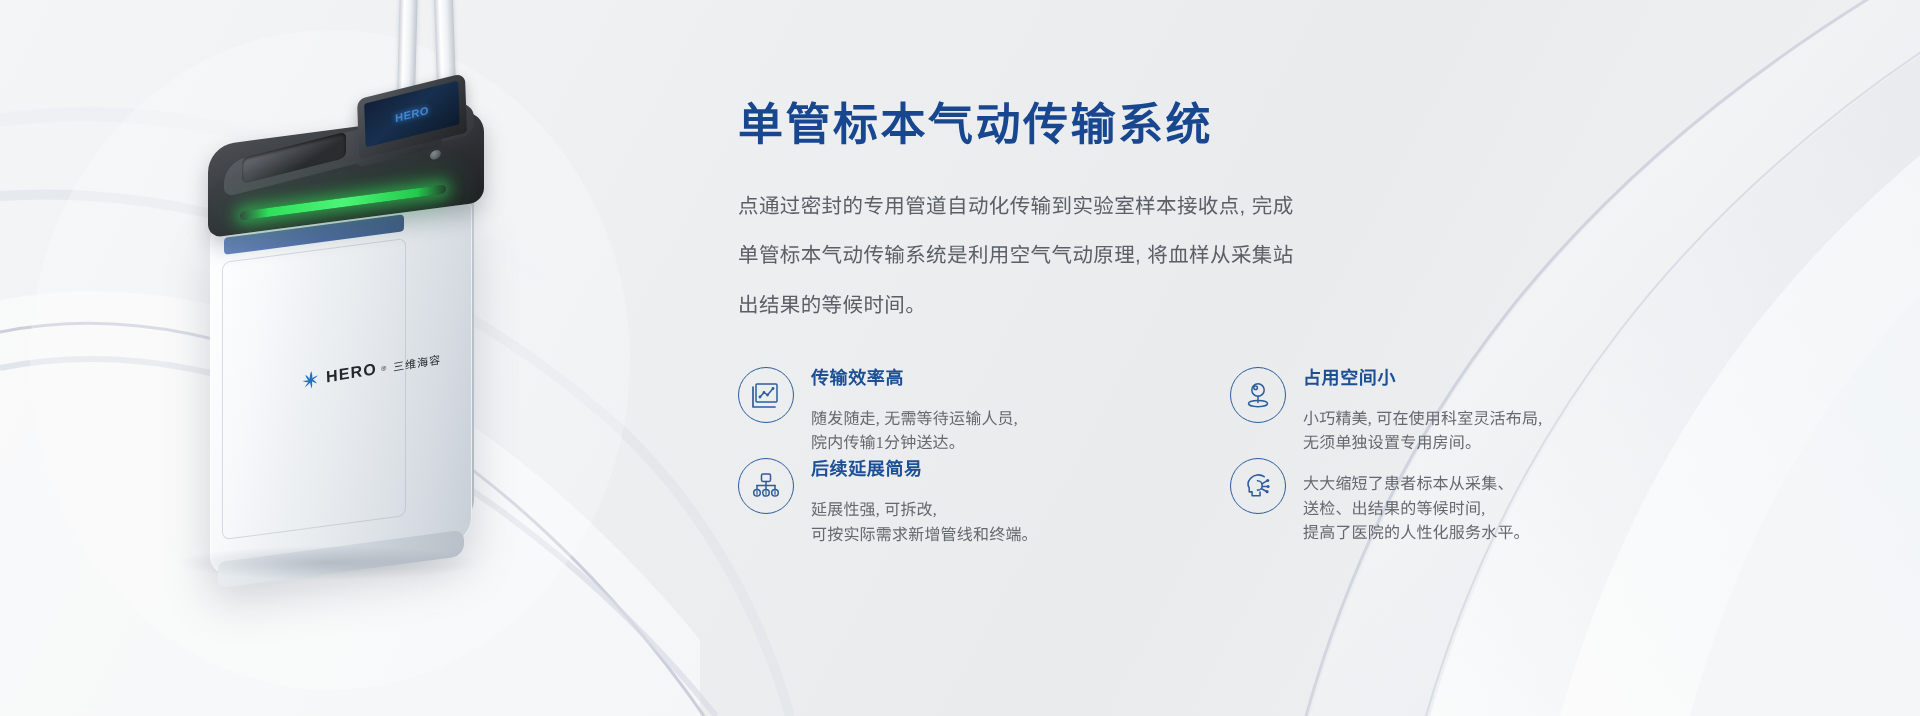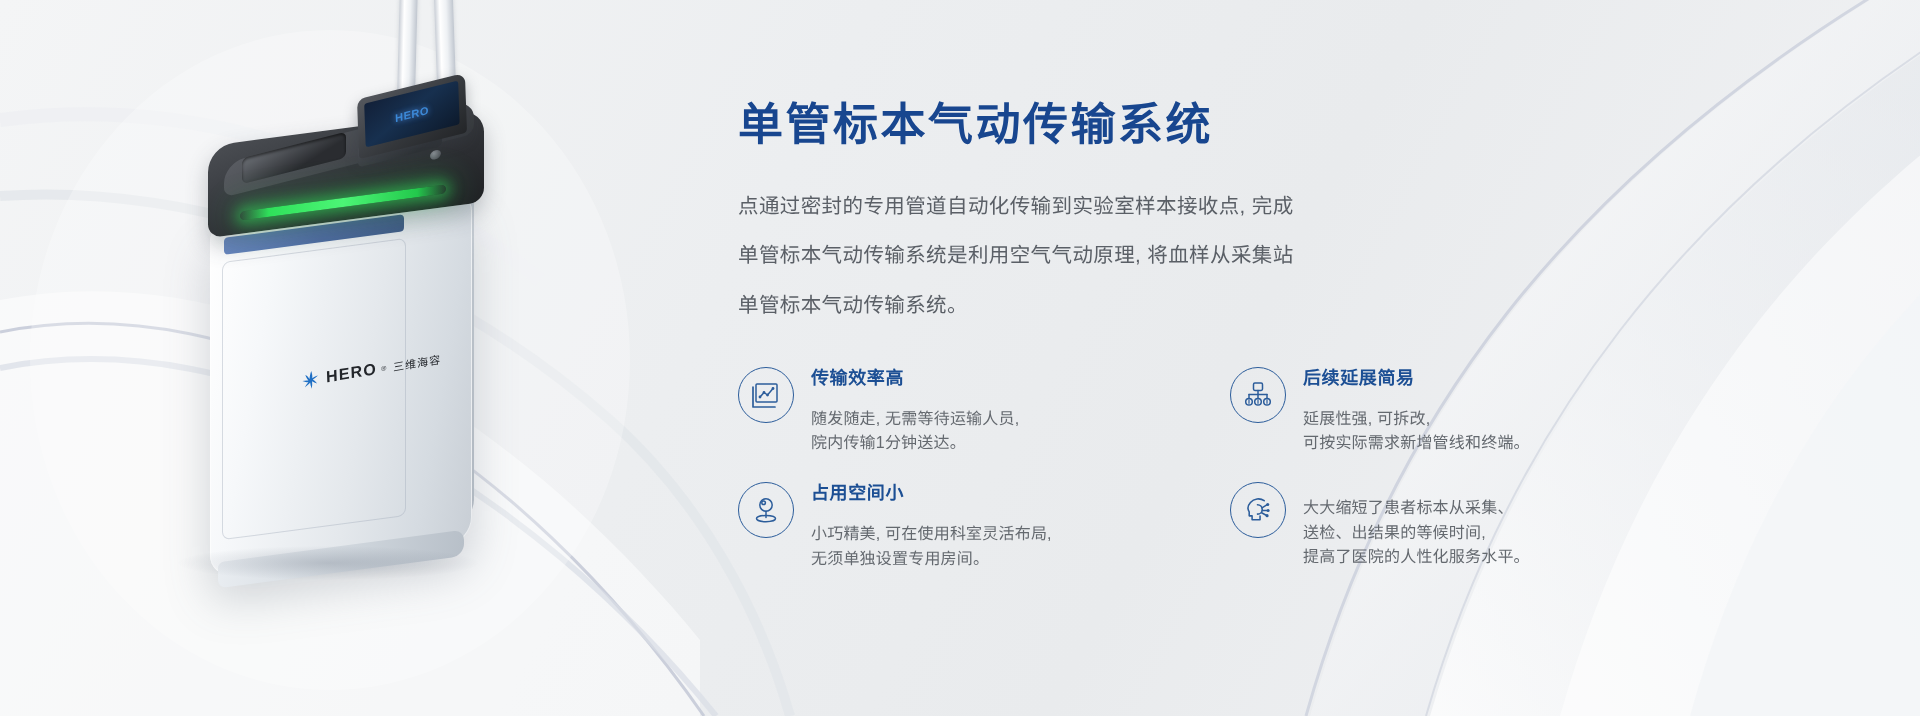--- a/index.html
+++ b/index.html
@@ -243,21 +243,21 @@
     line-height: 2.42;
     letter-spacing: .4px;
     max-width: 800px;
   }
 
   .features {
     margin-top: 34px;
     display: grid;
     grid-template-columns: 492px 1fr;
     grid-template-rows: auto auto;
-    row-gap: 24px;
+    font-family: Liberation Serif, serif;
   }
 
   .feature { display: flex; align-items: flex-start; gap: 17px; }
 
   .feature-icon {
     flex: none;
     width: 56px; height: 56px;
     border-radius: 50%;
     border: 1.6px solid #2c5d9b;
     display: flex;
@@ -366,21 +366,21 @@
     <div class="floor-shadow"></div>
   </div>
 
   <div class="content">
 
     <h1 class="headline">单管标本气动传输系统</h1>
 
     <div class="lede">
       <div>点通过密封的专用管道自动化传输到实验室样本接收点, 完成</div>
       <div>单管标本气动传输系统是利用空气气动原理, 将血样从采集站</div>
-      <div>单管标本气动传输系统。</div>
+      <div>出结果的等候时间。</div>
     </div>
 
     <div class="features">
 
       <div class="feature">
         <div class="feature-icon">
           <svg width="30" height="30" viewBox="0 0 30 30" fill="none" stroke="#2c5d9b" stroke-width="1.5" stroke-linecap="round" stroke-linejoin="round">
             <rect x="5" y="4" width="21" height="18" rx="1"></rect>
             <path d="M2 7 L2 27 L24 27" stroke-width="1.7"></path>
             <path d="M9 17 L13 12.5 L16.5 15 L22 8.5"></path>
@@ -388,20 +388,38 @@
             <circle cx="13" cy="12.5" r="1.4" fill="#2c5d9b" stroke="none"></circle>
             <circle cx="16.5" cy="15" r="1.4" fill="#2c5d9b" stroke="none"></circle>
             <circle cx="22" cy="8.5" r="1.4" fill="#2c5d9b" stroke="none"></circle>
           </svg>
         </div>
         <div class="feature-text">
           <div class="feature-title">传输效率高</div>
           <div class="feature-desc">
             <div>随发随走, 无需等待运输人员,</div>
             <div>院内传输1分钟送达。</div>
+          </div>
+        </div>
+      </div>
+
+      <div class="feature">
+        <div class="feature-icon">
+          <svg width="30" height="30" viewBox="0 0 30 30" fill="none" stroke="#2c5d9b" stroke-width="1.5" stroke-linecap="round" stroke-linejoin="round">
+            <circle cx="15" cy="10" r="6.2"></circle>
+            <circle cx="12.6" cy="7.8" r="1.8"></circle>
+            <path d="M15 16.2 L15 22.5"></path>
+            <ellipse cx="15" cy="23.6" rx="9.5" ry="3.1"></ellipse>
+          </svg>
+        </div>
+        <div class="feature-text">
+          <div class="feature-title">占用空间小</div>
+          <div class="feature-desc">
+            <div>小巧精美, 可在使用科室灵活布局,</div>
+            <div>无须单独设置专用房间。</div>
           </div>
         </div>
       </div>
 
       <div class="feature">
         <div class="feature-icon">
           <svg width="30" height="30" viewBox="0 0 30 30" fill="none" stroke="#2c5d9b" stroke-width="1.5" stroke-linecap="round" stroke-linejoin="round">
             <rect x="10.5" y="3" width="9" height="7.5" rx="1.4"></rect>
             <path d="M15 10.5 L15 14.5"></path>
             <path d="M6 14.5 L24 14.5"></path>
@@ -416,38 +434,20 @@
           <div class="feature-title">后续延展简易</div>
           <div class="feature-desc">
             <div>延展性强, 可拆改,</div>
             <div>可按实际需求新增管线和终端。</div>
           </div>
         </div>
       </div>
 
       <div class="feature">
         <div class="feature-icon">
-          <svg width="30" height="30" viewBox="0 0 30 30" fill="none" stroke="#2c5d9b" stroke-width="1.5" stroke-linecap="round" stroke-linejoin="round">
-            <circle cx="15" cy="10" r="6.2"></circle>
-            <circle cx="12.6" cy="7.8" r="1.8"></circle>
-            <path d="M15 16.2 L15 22.5"></path>
-            <ellipse cx="15" cy="23.6" rx="9.5" ry="3.1"></ellipse>
-          </svg>
-        </div>
-        <div class="feature-text">
-          <div class="feature-title">占用空间小</div>
-          <div class="feature-desc">
-            <div>小巧精美, 可在使用科室灵活布局,</div>
-            <div>无须单独设置专用房间。</div>
-          </div>
-        </div>
-      </div>
-
-      <div class="feature">
-        <div class="feature-icon">
           <svg width="31" height="31" viewBox="0 0 30 30" fill="none" stroke="#2c5d9b" stroke-width="1.5" stroke-linecap="round" stroke-linejoin="round">
             <path d="M20.5 5.5 C16.5 2.6 10.5 3.4 7.2 7.2 C4.4 10.4 4.6 14.2 6 16.4 L6 20.2 L8.8 20.2 L8.8 24 L16.5 24 L16.5 20.4"></path>
             <path d="M14 9.5 C16.6 9.5 18.6 11.5 18.6 14 C18.6 16.5 16.6 18.5 14 18.5"></path>
             <path d="M18.4 12.4 L23 9.6 M18.8 15 L23.4 15 M18 17.2 L22.4 19.6"></path>
             <circle cx="23.9" cy="9.2" r="1.5" fill="#2c5d9b" stroke="none"></circle>
             <circle cx="24.3" cy="15" r="1.5" fill="#2c5d9b" stroke="none"></circle>
             <circle cx="23.3" cy="20" r="1.5" fill="#2c5d9b" stroke="none"></circle>
           </svg>
         </div>
         <div class="feature-text">

